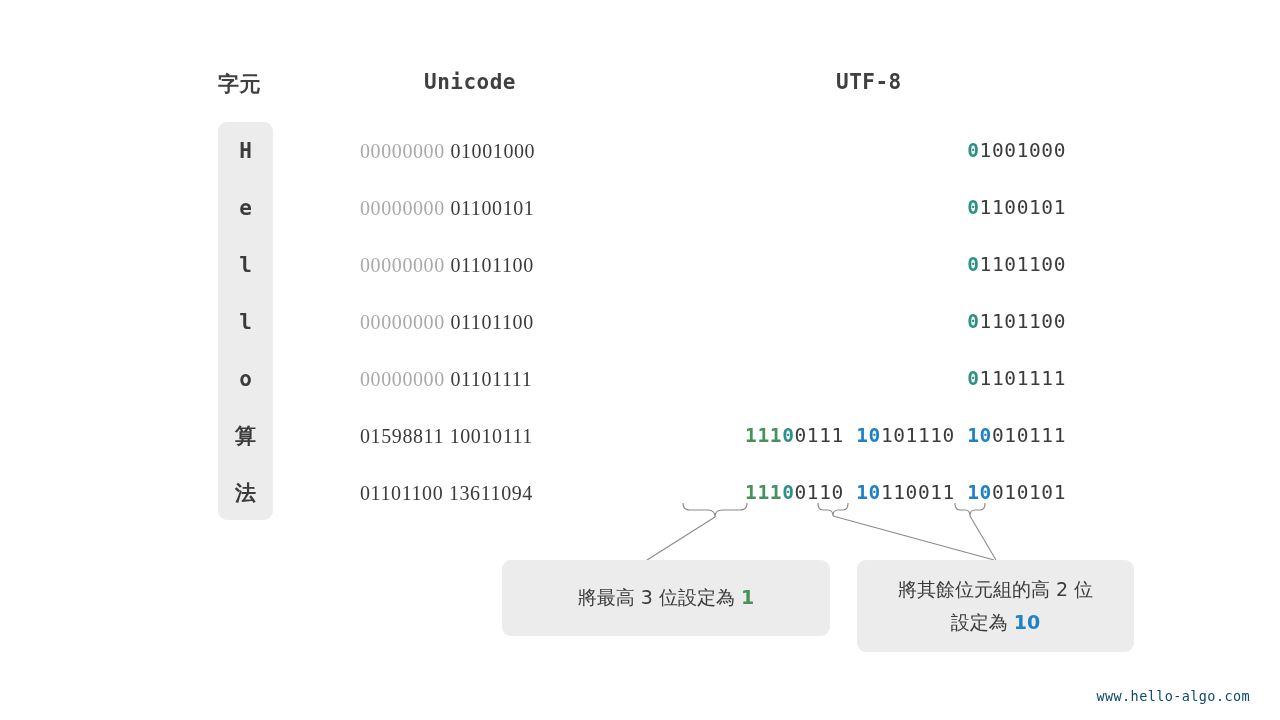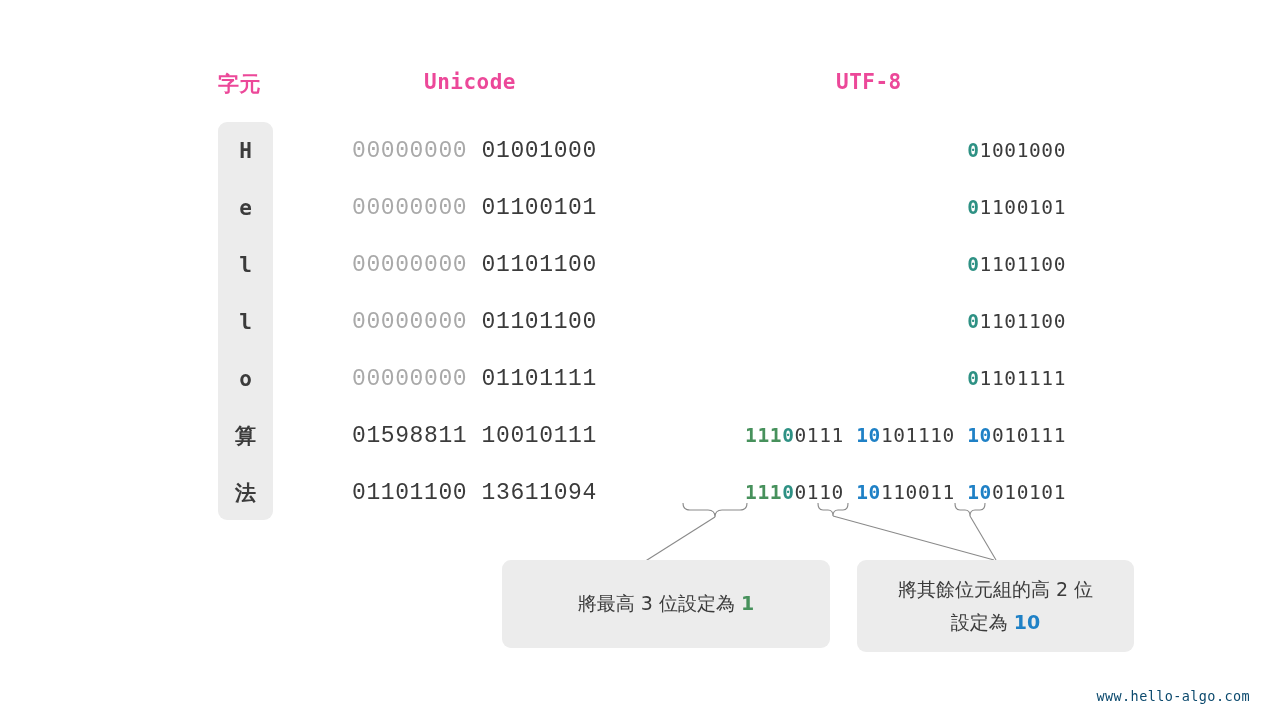--- a/index.html
+++ b/index.html
@@ -21,21 +21,21 @@
     width: 1280px;
     height: 720px;
   }
 
   
   .col-header {
     position: absolute;
     font-family: "DejaVu Sans Mono", "Liberation Mono", monospace;
     font-weight: bold;
     font-size: 21px;
-    color: #ec4899;
+    color: #404040;
     white-space: nowrap;
     letter-spacing: 0.5px;
   }
   #hdr-char  { left: 218px; top: 70px; }
   #hdr-uni   { left: 424px; top: 70px; }
   #hdr-utf   { left: 836px; top: 70px; }
 
   
   #char-capsule {
     position: absolute;
@@ -55,25 +55,25 @@
     text-align: center;
     font-family: "DejaVu Sans Mono", "Liberation Mono", monospace;
     font-weight: bold;
     font-size: 21px;
     color: #3b3b3b;
   }
 
   
   .uni-cell {
     position: absolute;
-    left: 352px;
+    left: 360px;
     height: 30px;
     line-height: 30px;
-    font-family: Liberation Mono, monospace;
-    font-size: 23px;
+    font-family: Liberation Serif, serif;
+    font-size: 20px;
     letter-spacing: 0.6px;
     white-space: pre;
     color: #3b3b3b;
   }
   .uni-cell .dim { color: #a9a9a9; }
 
   .utf-cell {
     position: absolute;
     right: 214px;
     height: 30px;
@@ -98,21 +98,21 @@
     font-size: 19px;
     color: #3b3b3b;
     display: flex;
     flex-direction: column;
     align-items: center;
     justify-content: center;
     text-align: center;
     line-height: 1.75;
     white-space: pre;
   }
-  #note-1 { left: 502px; top: 560px; width: 328px; height: 88px; }
+  #note-1 { left: 502px; top: 560px; width: 328px; height: 76px; }
   #note-2 { left: 857px; top: 560px; width: 277px; height: 92px; }
   .note-box .green { color: #47915c; font-weight: bold; }
   .note-box .blue  { color: #1f81c6; font-weight: bold; }
 
   
   #leaders {
     position: absolute;
     left: 0; top: 0;
     width: 1280px; height: 720px;
     pointer-events: none;

